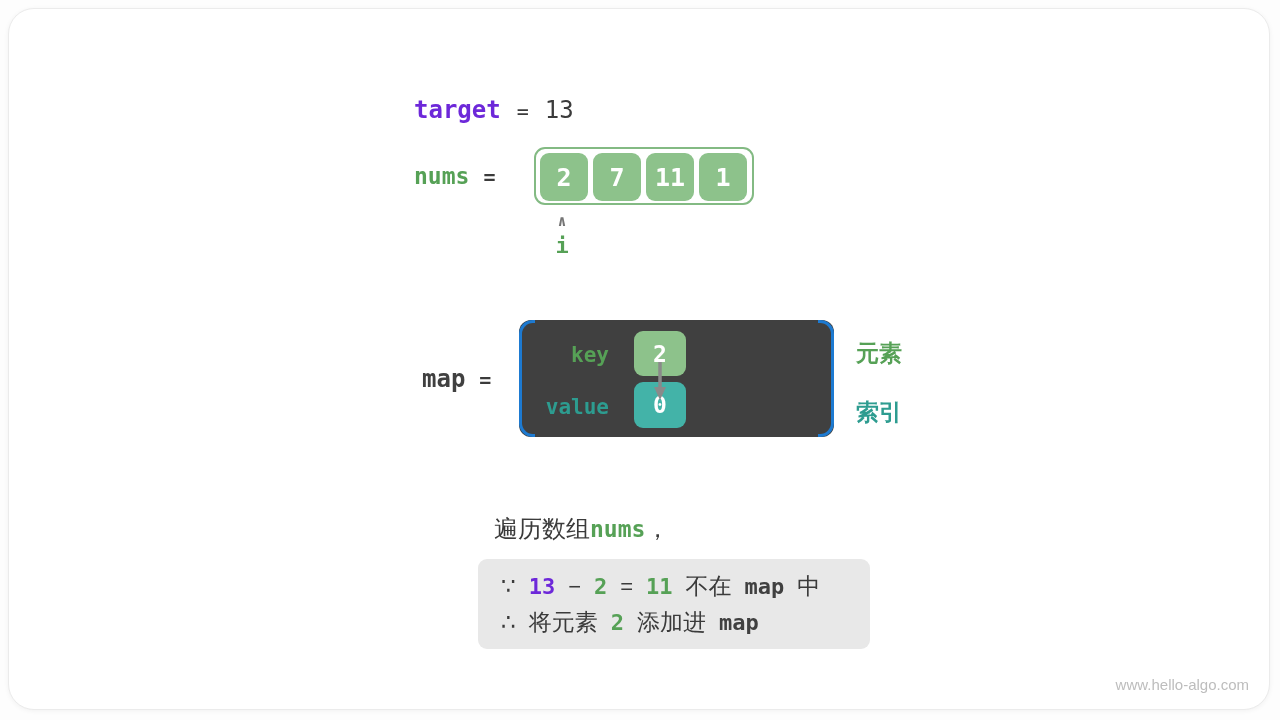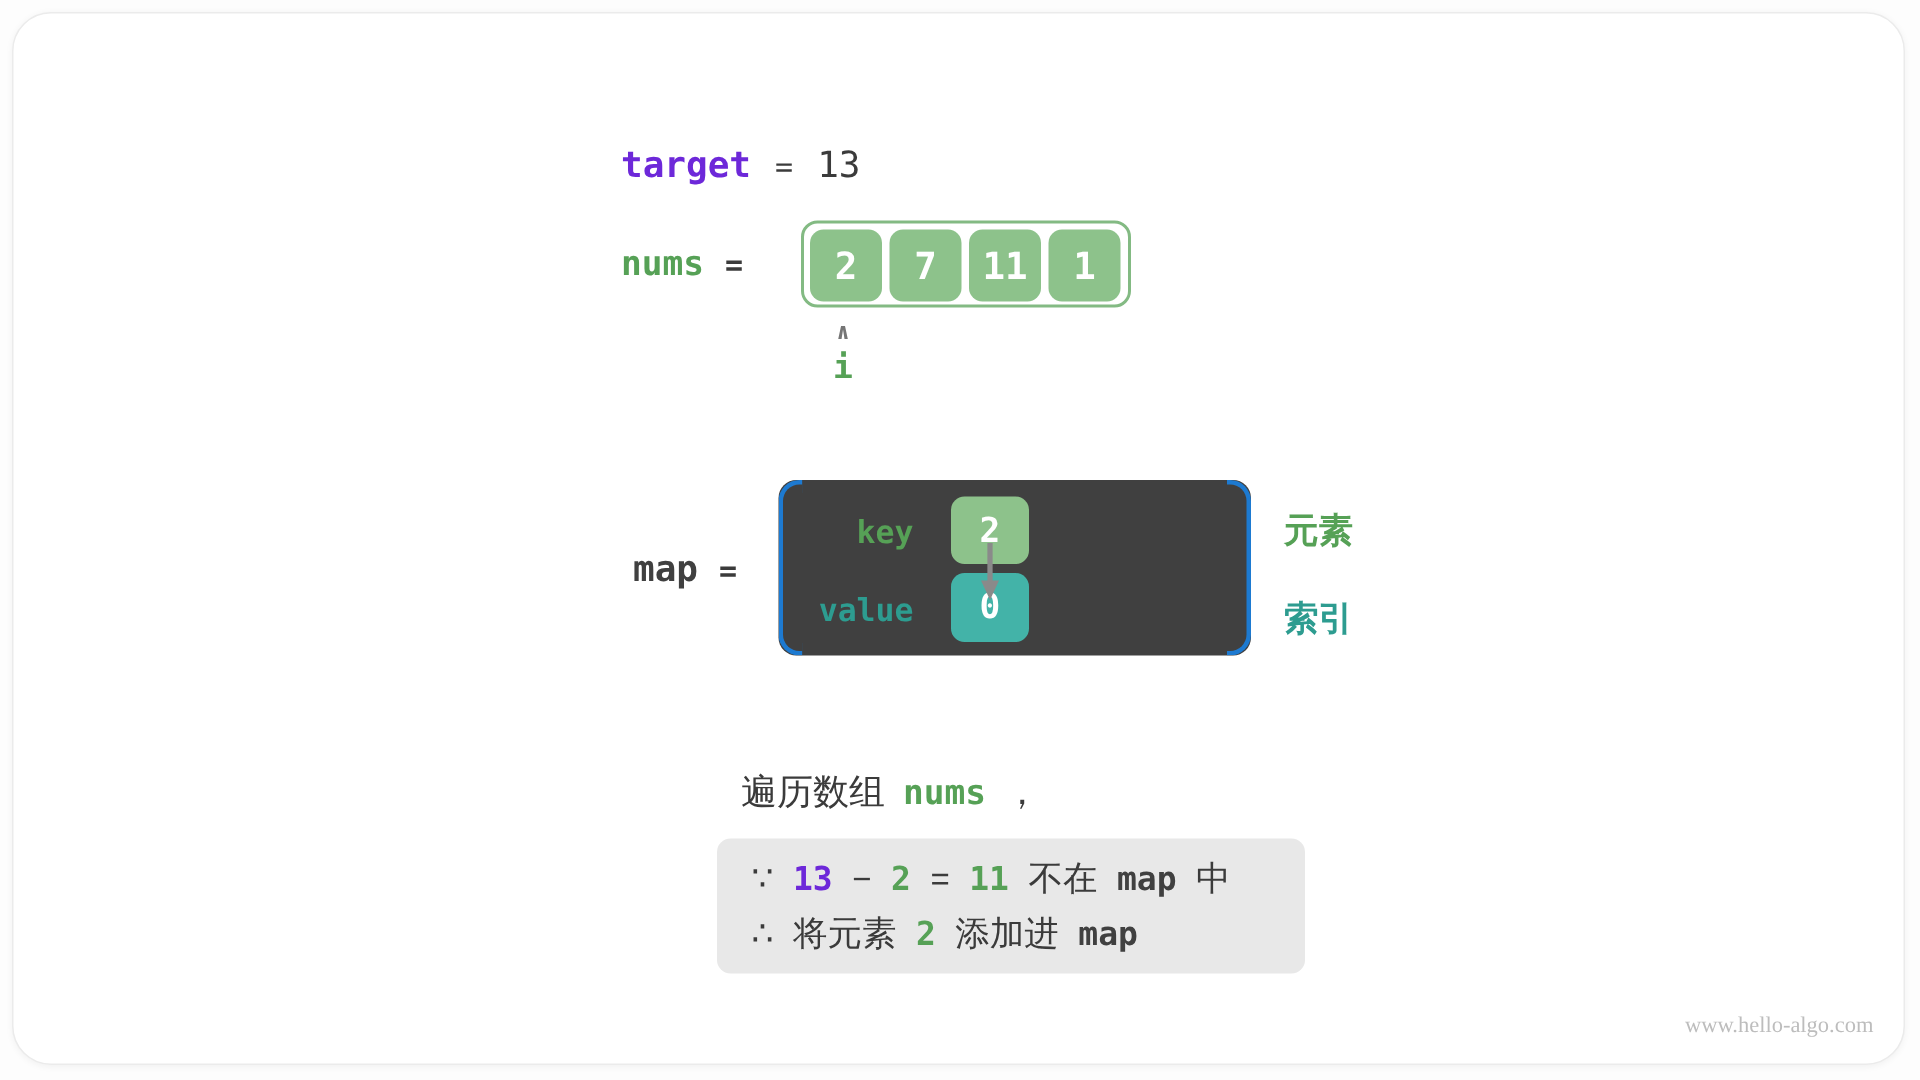--- a/index.html
+++ b/index.html
@@ -68,33 +68,33 @@
   .value-box { top:62px; height:46px; background:#43b3a8; }
   .kv-arrow { position:absolute; left:132px; top:42px; z-index:2; }
 
   .element-label { position:absolute; left:847px; top:330px; font-size:23px;
                    line-height:28px; font-weight:bold;text-align:right; }
   .index-label   { position:absolute; left:847px; top:389px; font-size:23px;
                    line-height:28px; font-weight:bold; }
 
   
   .caption { position:absolute; left:485px; top:505px; display:flex;
-             align-items:baseline; gap:12px; font-size:24px; line-height:30px; }
+             align-items:baseline; font-size:24px; line-height:30px; }
   .caption .code { font-size:23px; }
 
   
   .note-box { position:absolute; left:469px; top:550px; width:392px; height:90px;
               background:#e8e8e8; border-radius:9px; display:flex; flex-direction:column;
               justify-content:center; gap:9px; padding-left:23px; }
   .note-line { display:flex; align-items:baseline; gap:13px; font-size:23px;
                line-height:27px; }
   .note-line .num { font-size:22px; }
 
   .watermark { position:absolute; right:20px; bottom:16px; color:#bdbdbd;
-               font-size:15px; font-family:Liberation Serif, serif; }
+               font-size:15px; font-family:Liberation Sans, sans-serif; }
 </style>
 </head>
 <body>
 
 <div class="card">
 
   <div class="target-line">
     <span class="mono bold royal">target</span>
     <span class="mono dark eq">=</span>
     <span class="mono dark">13</span>

